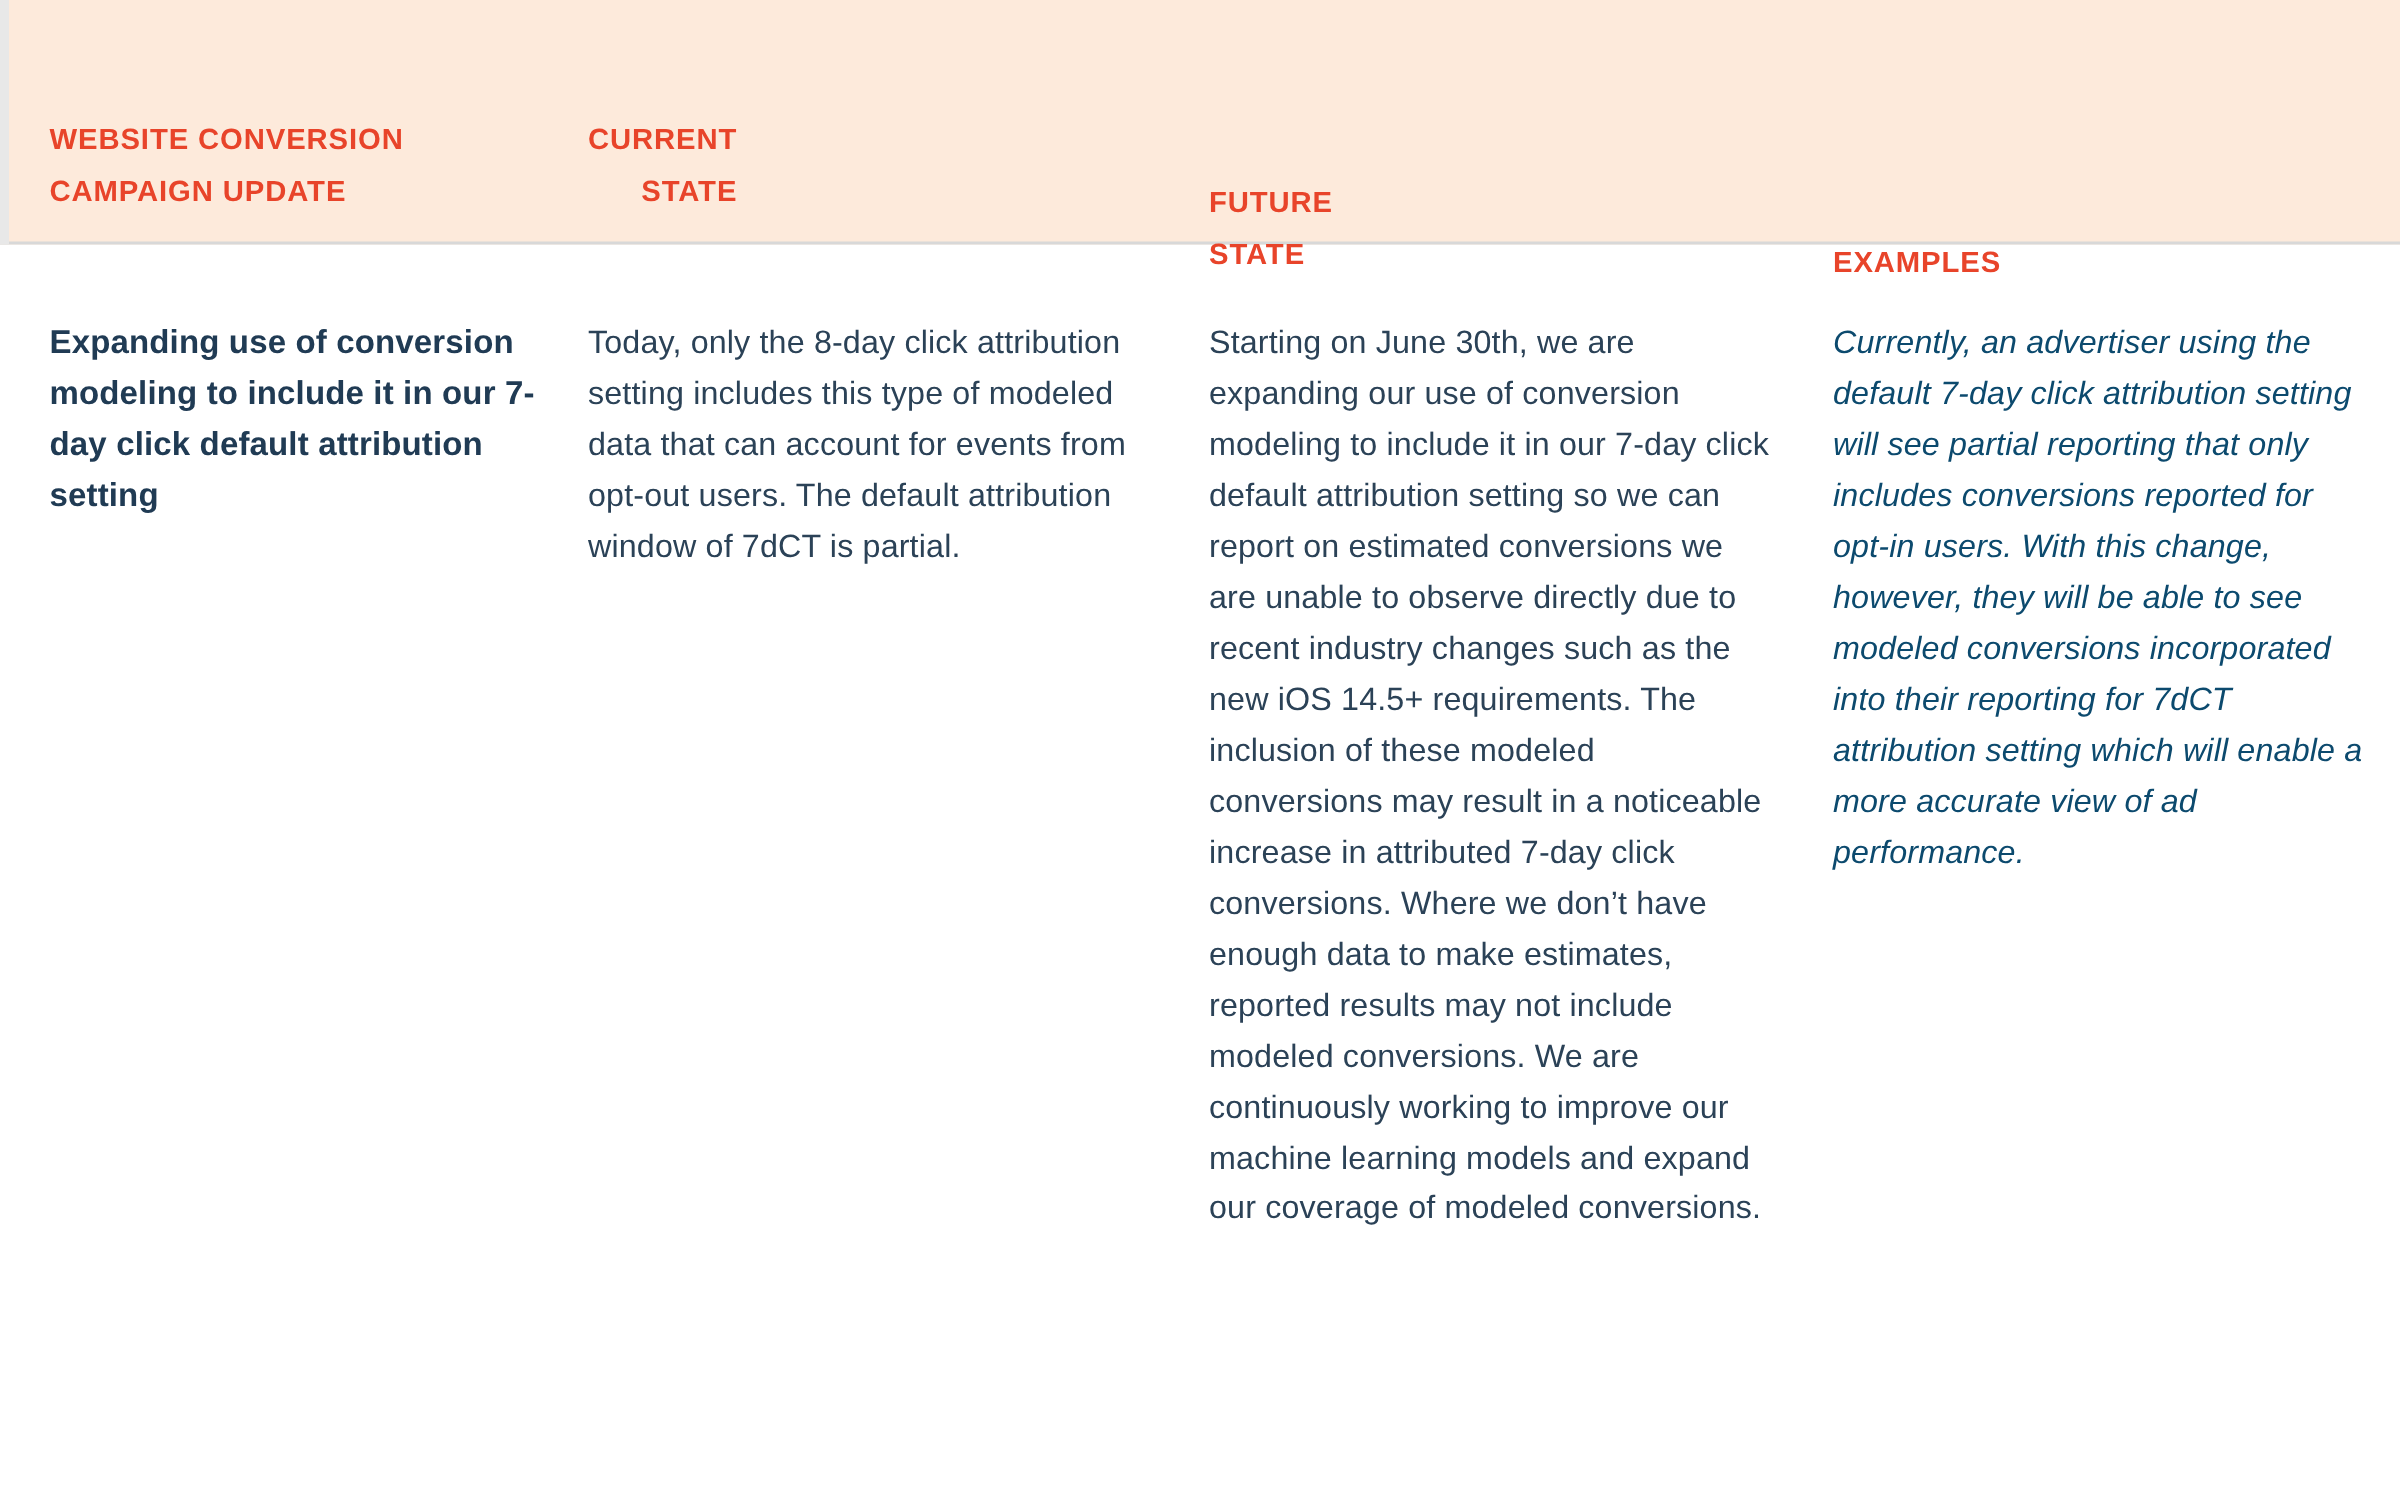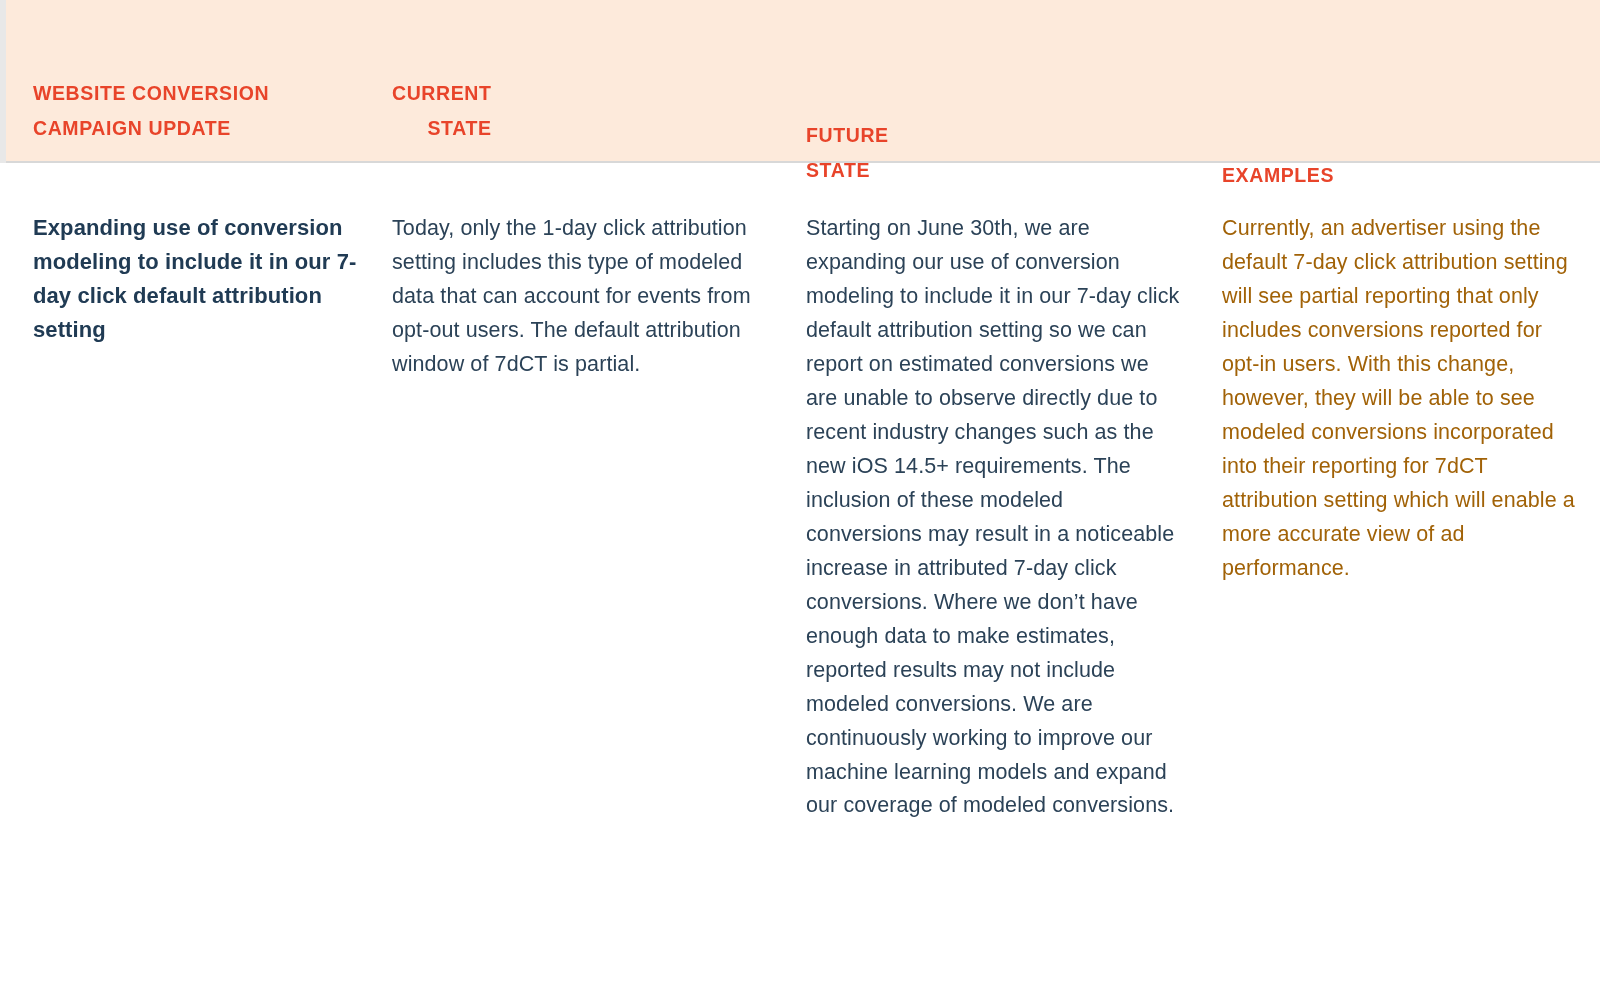--- a/index.html
+++ b/index.html
@@ -79,21 +79,22 @@
     letter-spacing: 0.1px;
   }
   .cell.title {
     font-weight: bold;
     font-size: 22px;
     line-height: 1.55;
     color: #203b54;
     top: 211px;
   }
   .cell.example {
-    color: #a16207;
+    color: #0c4a6e;
+    font-style: italic;
   }
 </style>
 </head>
 <body>
 
 <div class="page">
 
   <div class="header-band"></div>
   <div class="left-rule"></div>
 
@@ -101,21 +102,21 @@
 
     <div class="col col-0">
       <div class="col-head head-0">WEBSITE CONVERSION
 CAMPAIGN UPDATE</div>
       <div class="cell title">Expanding use of conversion modeling to include it in our 7-day click default attribution setting</div>
     </div>
 
     <div class="col col-1">
       <div class="col-head head-1">CURRENT
 STATE</div>
-      <div class="cell">Today, only the 1-day click attribution setting includes this type of modeled data that can account for events from opt-out users. The default attribution window of 7dCT is partial.</div>
+      <div class="cell">Today, only the 8-day click attribution setting includes this type of modeled data that can account for events from opt-out users. The default attribution window of 7dCT is partial.</div>
     </div>
 
     <div class="col col-2">
       <div class="col-head head-2">FUTURE
 STATE</div>
       <div class="cell">Starting on June 30th, we are expanding our use of conversion modeling to include it in our 7-day click default attribution setting so we can report on estimated conversions we are unable to observe directly due to recent industry changes such as the new iOS 14.5+ requirements. The inclusion of these modeled conversions may result in a noticeable increase in attributed 7-day click conversions. Where we don’t have enough data to make estimates, reported results may not include modeled conversions. We are continuously working to improve our machine learning models and expand our coverage of modeled conversions.</div>
     </div>
 
     <div class="col col-3">
       <div class="col-head head-3">EXAMPLES</div>

